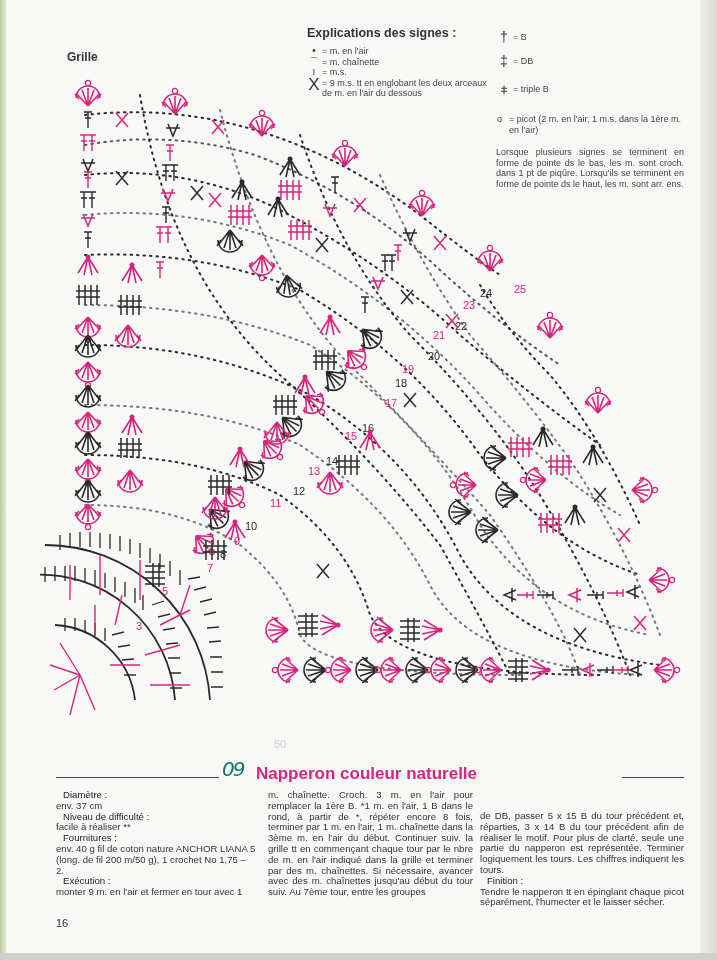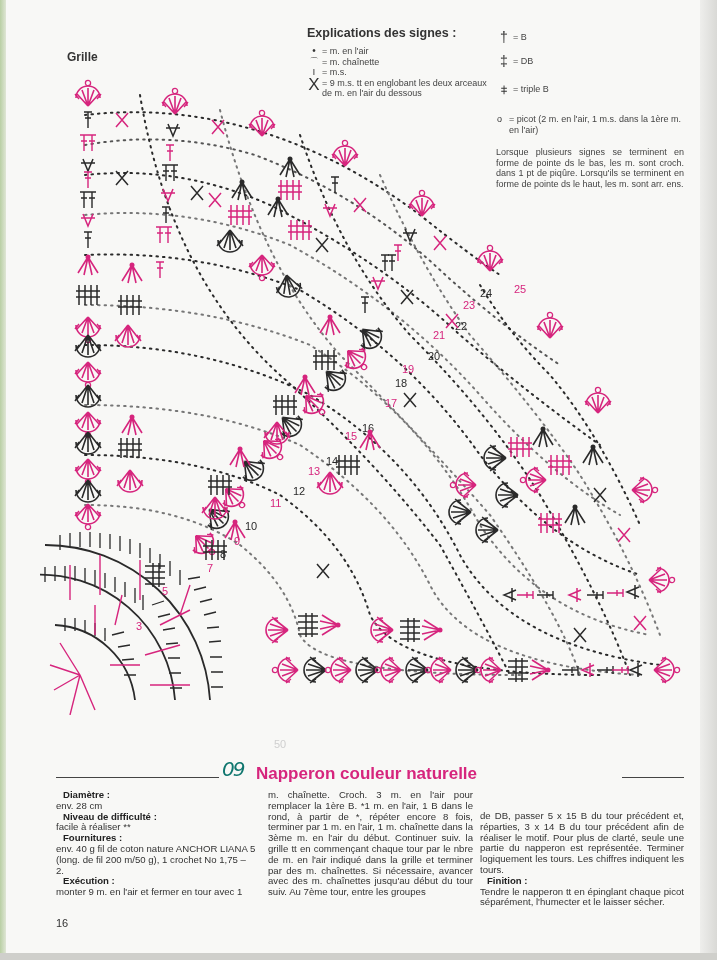--- a/index.html
+++ b/index.html
@@ -31,21 +31,21 @@
   .title-rule-left { position: absolute; left: 56px; top: 777px; width: 163px; height: 1px; background: #444; }
   .title-rule-right { position: absolute; left: 622px; top: 777px; width: 62px; height: 1px; background: #444; }
   .handwrite-09 { position: absolute; left: 222px; top: 757px; font-size: 20px; color: #0f766e; font-family: "DejaVu Sans", sans-serif; font-style: italic; letter-spacing: -2px; }
   .handwrite-50 { position: absolute; left: 258px; top: 738px; font-size: 11px; color: #cfcfcf; margin-left: 16px; }
   .pattern-title { position: absolute; left: 256px; top: 764px; font-size: 17px; font-weight: bold; color: #d6257d; white-space: nowrap; }
 
   .col { position: absolute; font-size: 9.6px; line-height: 10.8px; color: #333; text-align: justify; }
   .col1 { left: 56px; top: 790px; width: 200px; text-align: left; }
   .col2 { left: 268px; top: 790px; width: 205px; }
   .col3 { left: 480px; top: 790px; width: 204px; margin-top: 21px; }
-  .h { font-weight: bold; color: #222; display: block; padding-left: 7px; }
+  .h { font-weight: normal; color: #222; display: block; padding-left: 7px; }
   .pnum { position: absolute; left: 56px; top: 917px; font-size: 11px; color: #333; }
 </style>
 </head>
 <body>
 
 <div class="left-edge"></div>
 <div class="page"></div>
 <div class="right-edge"></div>
 <div class="bottom-edge"></div>
 
@@ -351,21 +351,21 @@
 </svg>
 
 <div class="title-rule-left"></div>
 <div class="handwrite-50">50</div>
 <div class="handwrite-09">09</div>
 <div class="pattern-title">Napperon couleur naturelle</div>
 <div class="title-rule-right"></div>
 
 <div class="col col1">
   <span class="h">Diamètre :</span>
-  <span>env. 28 cm</span>
+  <span>env. 37 cm</span>
   <span class="h">Niveau de difficulté :</span>
   <span>facile à réaliser **</span>
   <span class="h">Fournitures :</span>
   <span style="display:block">env. 40 g fil de coton nature ANCHOR LIANA 5 (long. de fil 200 m/50 g), 1 crochet No 1,75 – 2.</span>
   <span class="h">Exécution :</span>
   <span>monter 9 m. en l'air et fermer en tour avec 1</span>
 </div>
 <div class="col col2">
   <span>m. chaînette. Croch. 3 m. en l'air pour remplacer la 1ère B. *1 m. en l'air, 1 B dans le rond, à partir de *, répéter encore 8 fois, terminer par 1 m. en l'air, 1 m. chaînette dans la 3ème m. en l'air du début. Continuer suiv. la grille tt en commençant chaque tour par le nbre de m. en l'air indiqué dans la grille et terminer par des m. chaînettes. Si nécessaire, avancer avec des m. chaînettes jusqu'au début du tour suiv. Au 7ème tour, entre les groupes</span>
 </div>

